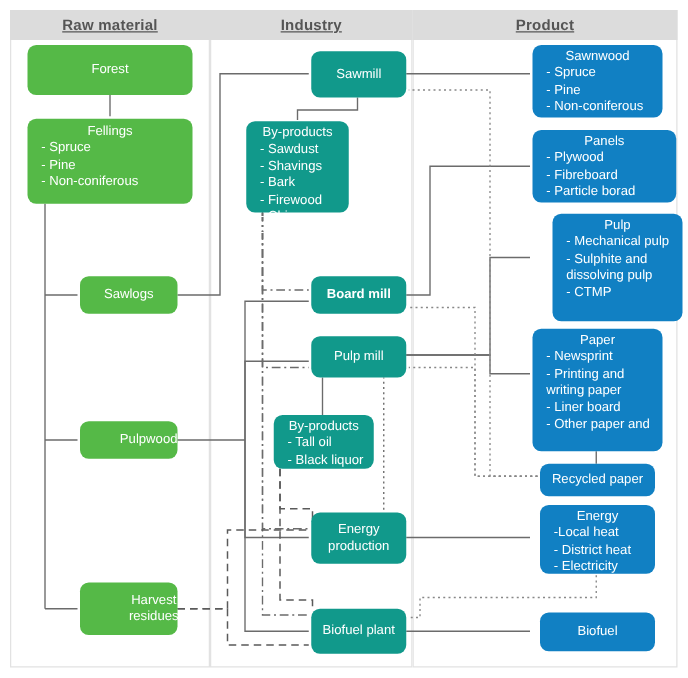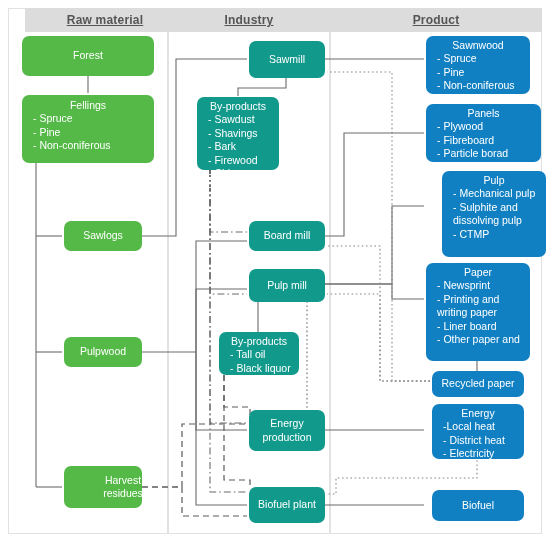--- a/index.html
+++ b/index.html
@@ -35,21 +35,21 @@
 </style>
 </head>
 <body>
 
 <div id="canvas">
 
   <div class="col-band" style="left:8px;width:160px;"></div>
   <div class="col-band" style="left:168px;width:162px;"></div>
   <div class="col-band" style="left:330px;width:212px;"></div>
 
-  <div class="col-head" style="left:8px;width:160px;margin-left:17px;">
+  <div class="col-head" style="left:8px;width:160px;">
     <span>Raw material</span>
   </div>
   <div class="col-head" style="left:168px;width:162px;">
     <span>Industry</span>
   </div>
   <div class="col-head" style="left:330px;width:212px;">
     <span>Product</span>
   </div>
 
   <svg class="links" viewBox="0 0 550 542">
@@ -131,21 +131,21 @@
       <li>- Spruce</li>
       <li>- Pine</li>
       <li>- Non-coniferous</li>
     </ul>
   </div>
 
   <div class="node green center" style="left:64px;top:221px;width:78px;height:30px;">
     <div class="title">Sawlogs</div>
   </div>
 
-  <div class="node green center" style="left:64px;top:337px;width:78px;height:30px;">
+  <div class="node green center" style="left:64px;top:337px;width:78px;height:30px;align-items:flex-end;">
     <div class="title">Pulpwood</div>
   </div>
 
   <div class="node green center" style="left:64px;top:466px;width:78px;height:42px;padding-left:40px;">
     <div class="title">Harvest</div>
     <div class="title">residues</div>
   </div>
 
   <div class="node teal center" style="left:249px;top:41px;width:76px;height:37px;">
     <div class="title">Sawmill</div>
@@ -156,21 +156,21 @@
     <ul>
       <li>- Sawdust</li>
       <li>- Shavings</li>
       <li>- Bark</li>
       <li>- Firewood</li>
       <li>- Chips</li>
       <li>- Pellets</li>
     </ul>
   </div>
 
-  <div class="node teal center" style="left:249px;top:221px;width:76px;height:30px;">
+  <div class="node teal center" style="left:249px;top:221px;width:76px;height:30px;font-weight:bold;">
     <div class="title">Board mill</div>
   </div>
 
   <div class="node teal center" style="left:249px;top:269px;width:76px;height:33px;">
     <div class="title">Pulp mill</div>
   </div>
 
   <div class="node teal list" style="left:219px;top:332px;width:80px;height:43px;padding:3px 4px 0 4px;">
     <div class="title">By-products</div>
     <ul>

